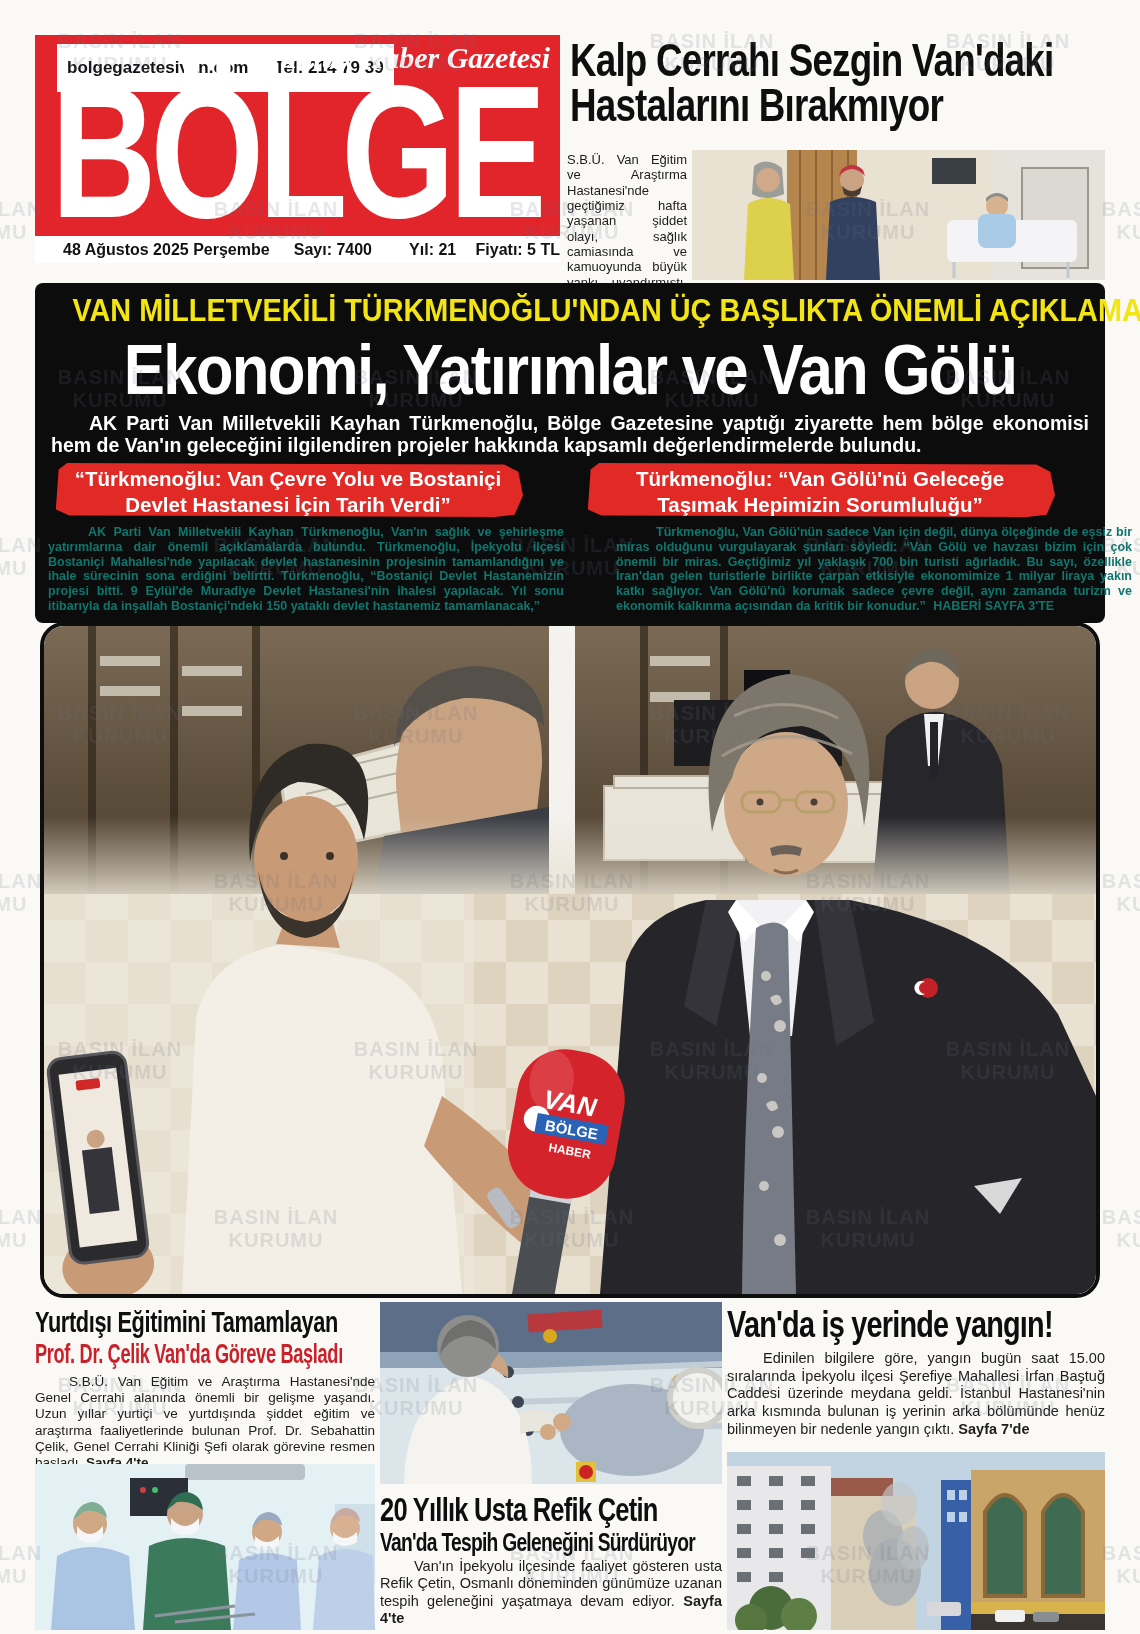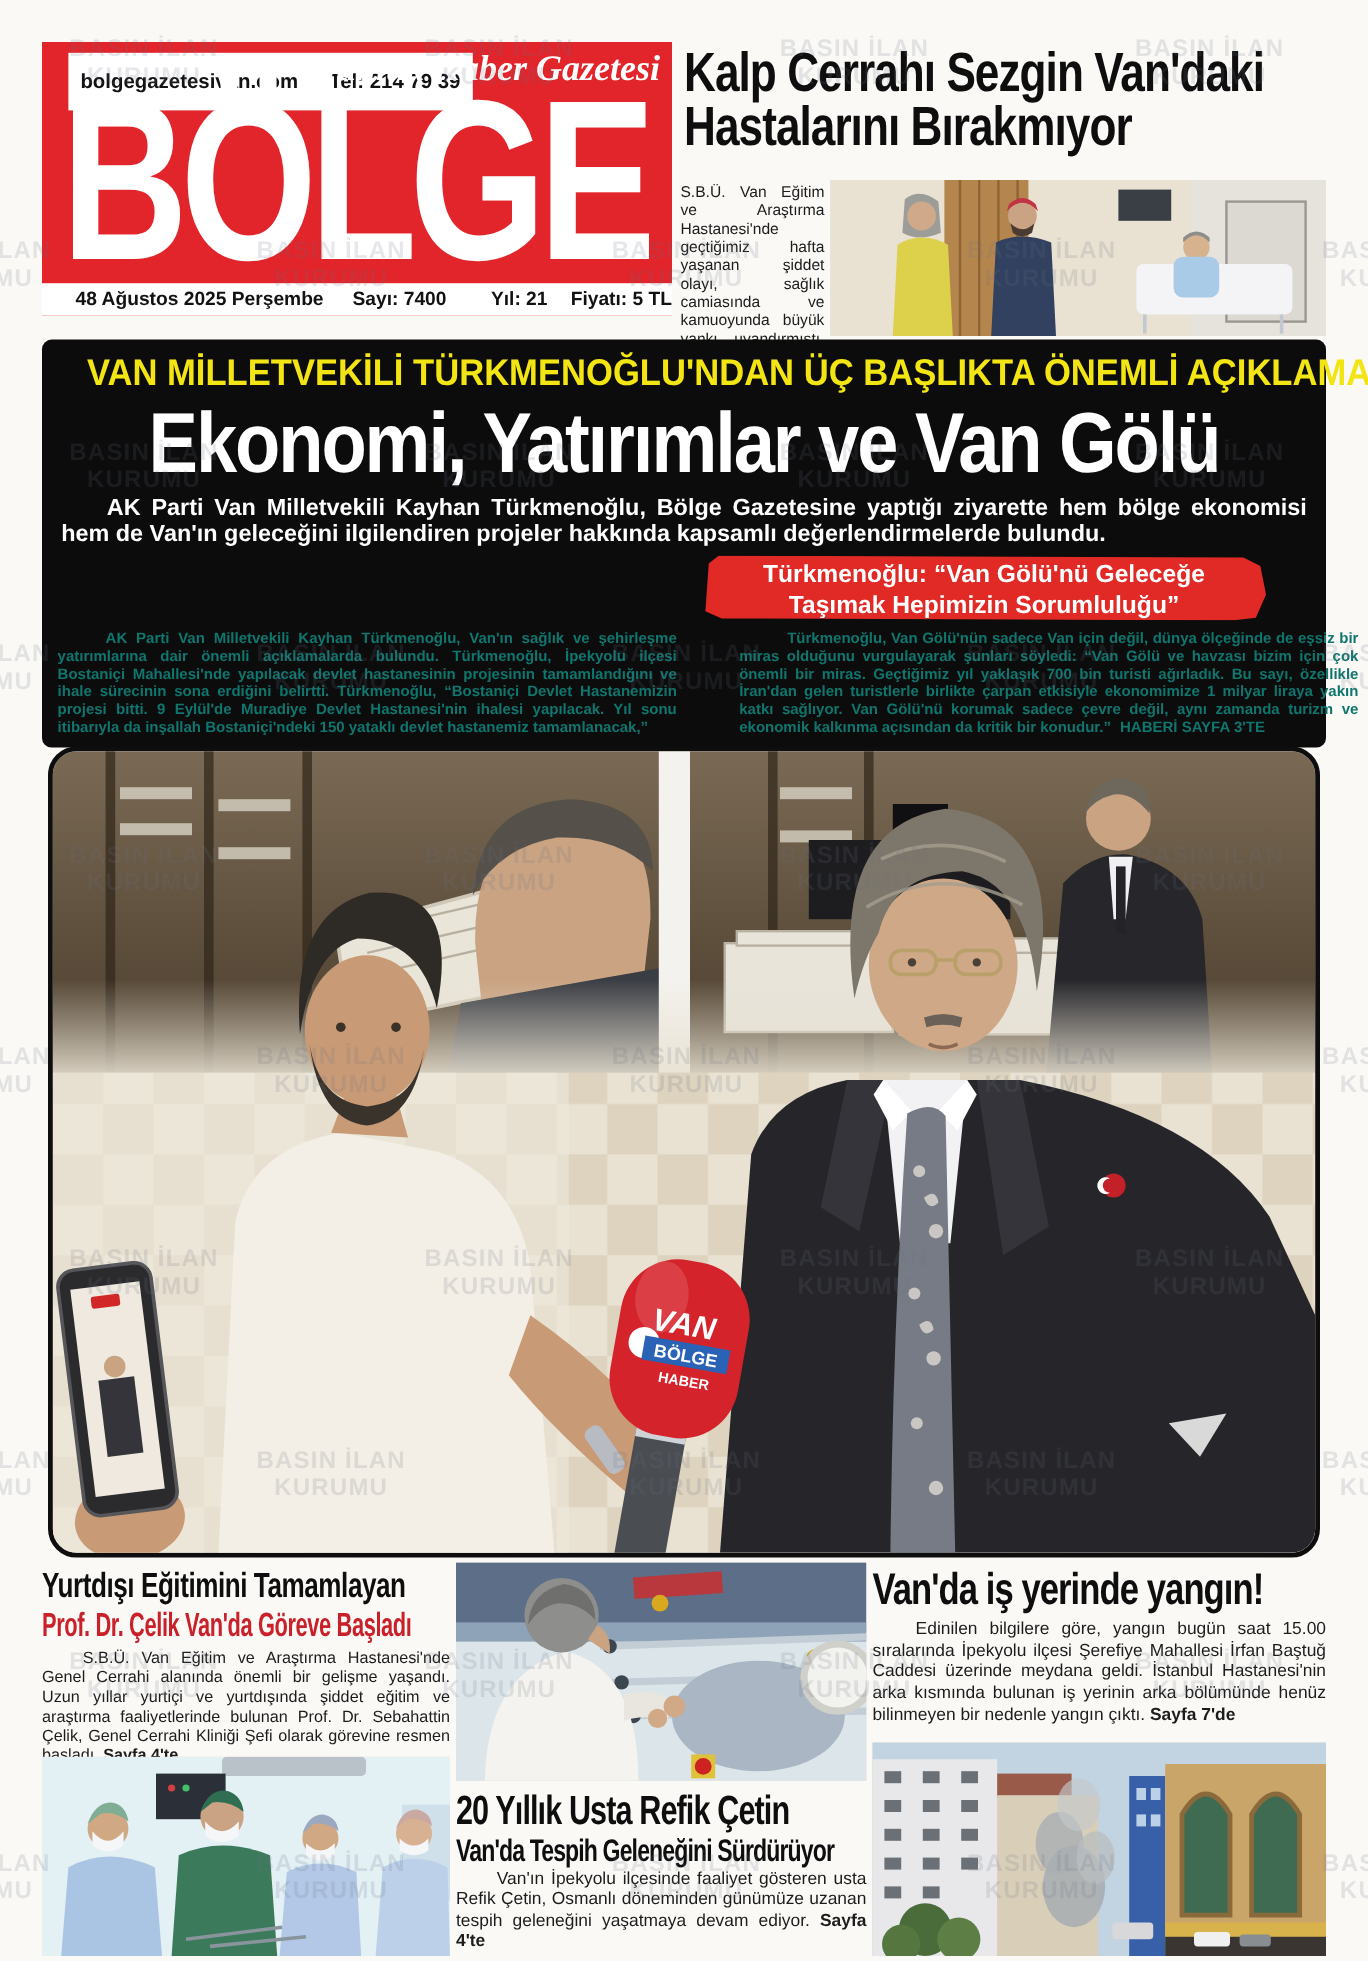--- a/index.html
+++ b/index.html
@@ -145,20 +145,24 @@
     <path d="M147,26 Q160,12 173,26 L171,20 Q160,10 149,20 Z" fill="#c23343"></path>
     <path d="M150,36 Q160,46 170,36 L168,44 Q160,50 152,44 Z" fill="#4a3c32"></path>
     <path d="M134,130 L138,52 Q160,42 184,52 L188,130 Z" fill="#31415f"></path>
   </g>
 </svg>
 
 <div class="abs banner">
   <div class="abs kicker cond">VAN MİLLETVEKİLİ TÜRKMENOĞLU'NDAN ÜÇ BAŞLIKTA ÖNEMLİ AÇIKLAMALAR:</div>
   <div class="abs main-headline cond">Ekonomi, Yatırımlar ve Van Gölü</div>
   <div class="abs deck">AK Parti Van Milletvekili Kayhan Türkmenoğlu, Bölge Gazetesine yaptığı ziyarette hem bölge ekonomisi hem de Van'ın geleceğini ilgilendiren projeler hakkında kapsamlı değerlendirmelerde bulundu.</div>
+  <div class="abs quote-box quote-left">
+    <span>“Türkmenoğlu: Van Çevre Yolu ve Bostaniçi</span><br>
+    <span>Devlet Hastanesi İçin Tarih Verdi”</span>
+  </div>
   <div class="abs quote-box quote-right">
     <span>Türkmenoğlu: “Van Gölü'nü Geleceğe</span><br>
     <span>Taşımak Hepimizin Sorumluluğu”</span>
   </div>
   <div class="abs banner-body banner-body-left">AK Parti Van Milletvekili Kayhan Türkmenoğlu, Van'ın sağlık ve şehirleşme yatırımlarına dair önemli açıklamalarda bulundu. Türkmenoğlu, İpekyolu ilçesi Bostaniçi Mahallesi'nde yapılacak devlet hastanesinin projesinin tamamlandığını ve ihale sürecinin sona erdiğini belirtti. Türkmenoğlu, “Bostaniçi Devlet Hastanemizin projesi bitti. 9 Eylül'de Muradiye Devlet Hastanesi'nin ihalesi yapılacak. Yıl sonu itibarıyla da inşallah Bostaniçi'ndeki 150 yataklı devlet hastanemiz tamamlanacak,”</div>
   <div class="abs banner-body banner-body-right">
     <span>Türkmenoğlu, Van Gölü'nün sadece Van için değil, dünya ölçeğinde de eşsiz bir miras olduğunu vurgulayarak şunları söyledi: “Van Gölü ve havzası bizim için çok önemli bir miras. Geçtiğimiz yıl yaklaşık 700 bin turisti ağırladık. Bu sayı, özellikle İran'dan gelen turistlerle birlikte çarpan etkisiyle ekonomimize 1 milyar liraya yakın katkı sağlıyor. Van Gölü'nü korumak sadece çevre değil, aynı zamanda turizm ve ekonomik kalkınma açısından da kritik bir konudur.”</span>
     <b>HABERİ SAYFA 3'TE</b>
   </div>
 </div>

